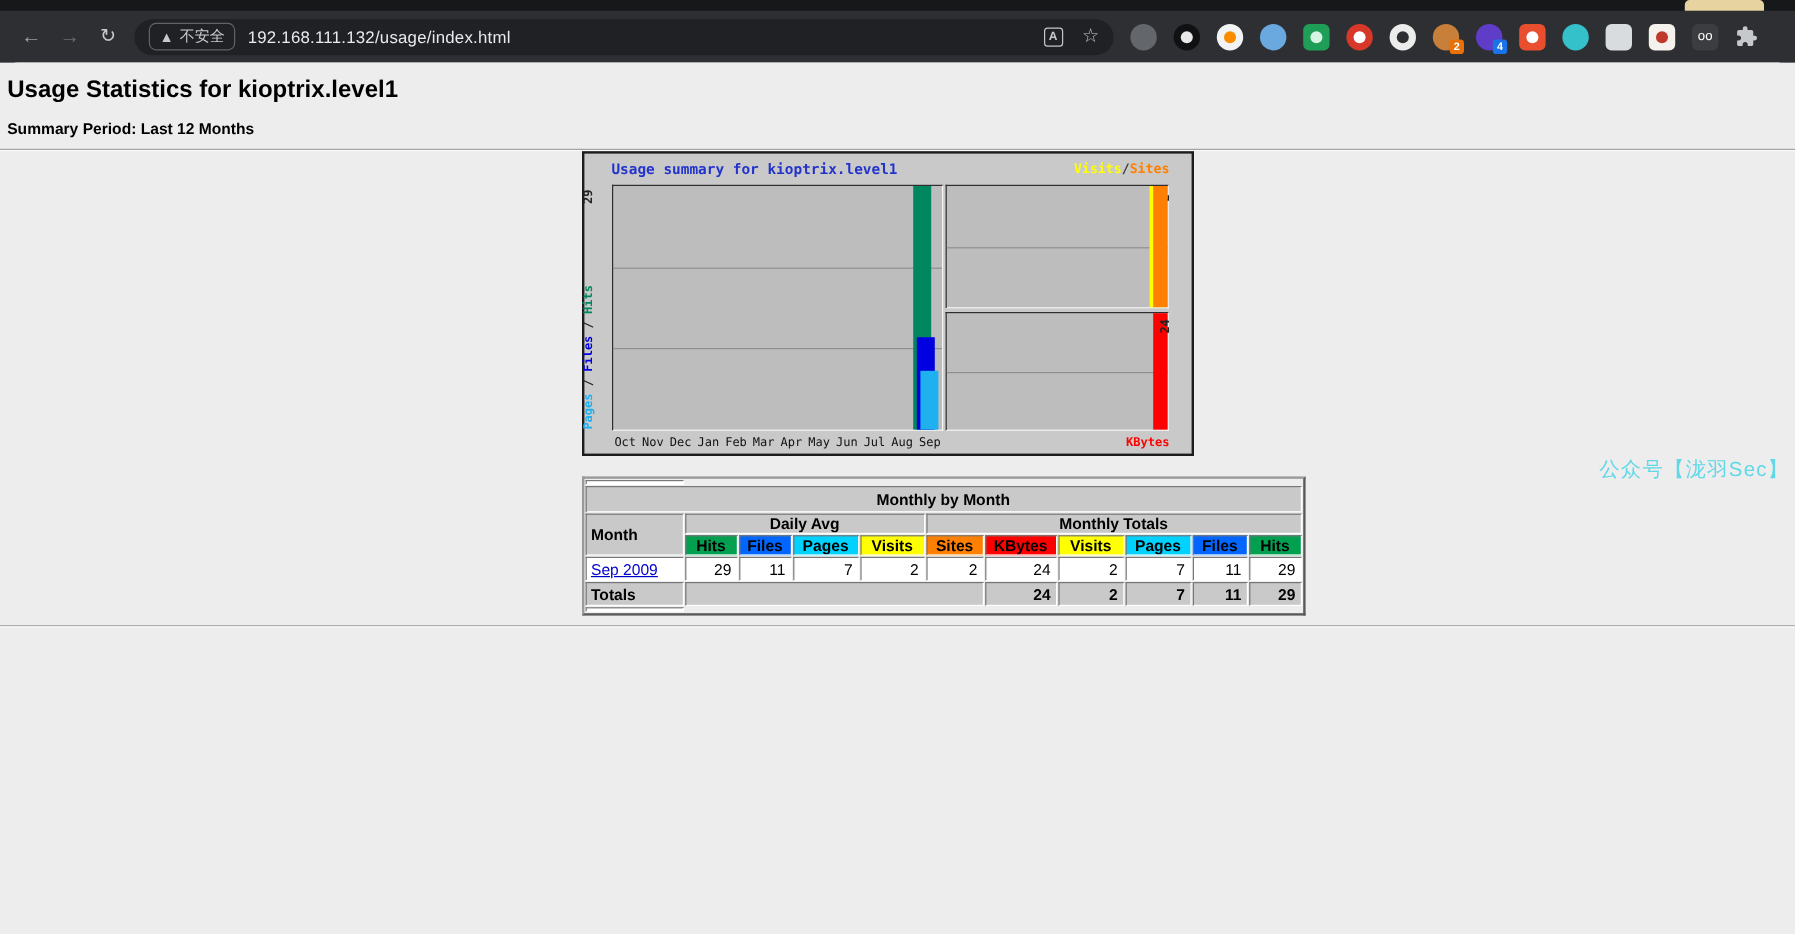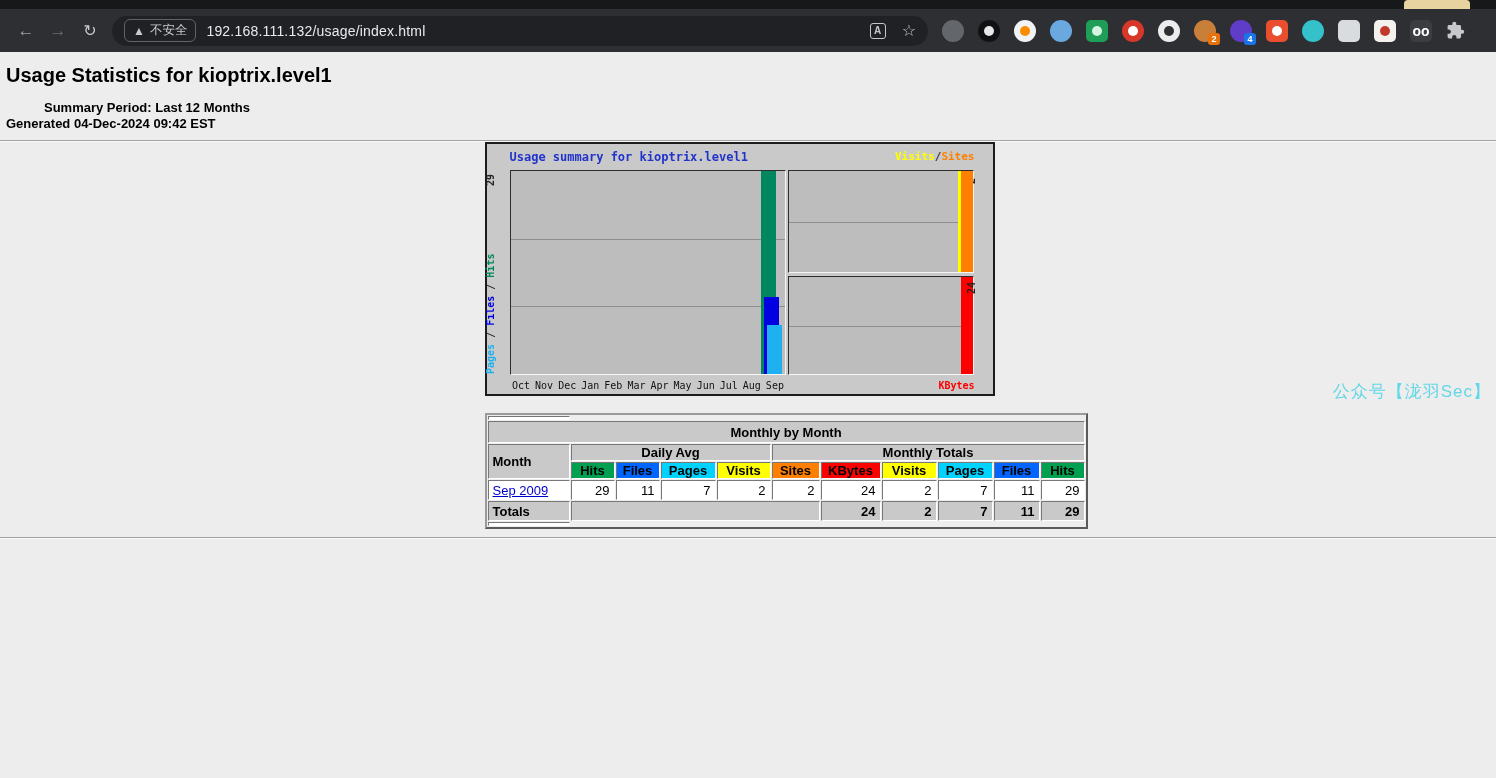--- a/index.html
+++ b/index.html
@@ -20,29 +20,29 @@
   .warn-icon { font-size:12px; color:#c8cacd; }
   .url-text { margin-left:10px; color:#e8eaed; font-size:14px; letter-spacing:.2px; white-space:nowrap; }
   .omni-right { margin-left:auto; display:flex; gap:16px; align-items:center; }
   .translate-icon { width:16px; height:16px; border:1.5px solid #c4c7ca; border-radius:3px; color:#c4c7ca; font-size:10px; font-weight:bold; display:flex; align-items:center; justify-content:center; }
   .star { font-size:16px; color:#c4c7ca; line-height:16px; }
   .ext-bar { display:flex; gap:14px; margin-left:14px; align-items:center; }
   .ext { width:22px; height:22px; position:relative; display:inline-flex; align-items:center; justify-content:center; flex:0 0 auto; }
   .ext.circle { border-radius:50%; }
   .ext.square { border-radius:5px; }
   .ext-inner { width:10px; height:10px; border-radius:50%; }
-  .ext-label { font-size:14px; font-weight:bold; line-height:1; }
+  .ext-label { font-size:11px; font-weight:normal; line-height:1; }
   .ext-badge { position:absolute; right:-4px; bottom:-3px; min-width:12px; height:12px; border-radius:3px; color:#fff; font-size:9px; font-weight:bold; line-height:12px; text-align:center; padding:0 2px; }
   .puzzle { margin-left:14px; display:flex; align-items:center; }
 
   
   .content { position:relative; height:530px; background:#ededed;border-radius:15px; }
   .page-title { font-size:20px; font-weight:bold; padding:12px 0 0 6px; }
   .sub { font-size:13px; font-weight:bold; padding-left:6px; line-height:16px; }
-  .sub.first { margin-top:13px;margin-left:38px; }
+  .sub.first { margin-top:13px; }
   hr.rule { border:none; height:2px; border-top:1px solid #a2a2a2; border-bottom:1px solid #fbfbfb; margin:8px 0 0 0; }
   .center-wrap { width:fit-content; margin:0 auto 0; transform:translateX(38px); }
 
   
   .graph { position:relative; width:510px; height:254px; background:#c9c9c9; border:2px solid #1c1c1c; font-family:"DejaVu Sans Mono",monospace; }
   .gtitle { position:absolute; left:23px; top:6px; font-weight:bold; font-size:12px; color:#2233cc; white-space:nowrap; }
   .glegend { position:absolute; right:18px; top:6px; font-weight:bold; font-size:11px; white-space:nowrap; }
   .glegend .slash { color:#3a3a3a; }
   .panel { position:absolute; background:#bdbdbd; border:1px solid; border-color:#2e2e2e #f6f6f6 #f6f6f6 #2e2e2e; }
   #p-main { left:23px; top:26px; width:276px; height:205px; }
@@ -150,21 +150,20 @@
       <svg width="19" height="19" viewBox="0 0 24 24">
           <path fill="#c6c9cc" d="M20.5 11h-1.5V7c0-1.1-.9-2-2-2h-4V3.5a2.5 2.5 0 0 0-5 0V5H4c-1.1 0-2 .9-2 2v3.8h1.5c1.5 0 2.7 1.2 2.7 2.7S5 16.2 3.5 16.2H2V20c0 1.1.9 2 2 2h3.8v-1.5c0-1.5 1.2-2.7 2.7-2.7s2.7 1.2 2.7 2.7V22H17c1.1 0 2-.9 2-2v-4h1.5a2.5 2.5 0 0 0 0-5z"></path>
         </svg>
     </span>
   </div>
 </div>
 
 <div class="content">
   <div class="page-title">Usage Statistics for kioptrix.level1</div>
   <div class="sub first">Summary Period: Last 12 Months</div>
-  <div class="sub">Generated 04-Dec-2024 09:42 EST</div>
   <hr class="rule">
 
   <div class="center-wrap">
 
     <div class="graph">
       <span class="gtitle">Usage summary for kioptrix.level1</span>
       <span class="glegend">
         <span style="color: rgb(255, 255, 0);">Visits</span><span class="slash">/</span><span style="color: rgb(255, 128, 0);">Sites</span>
       </span>
 

